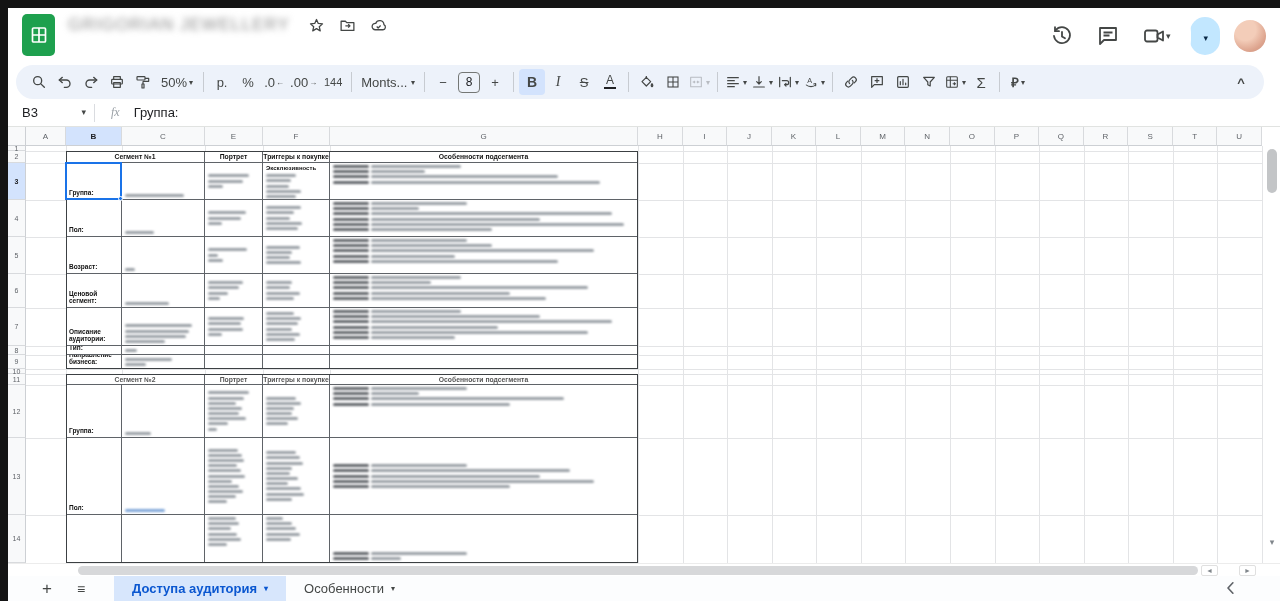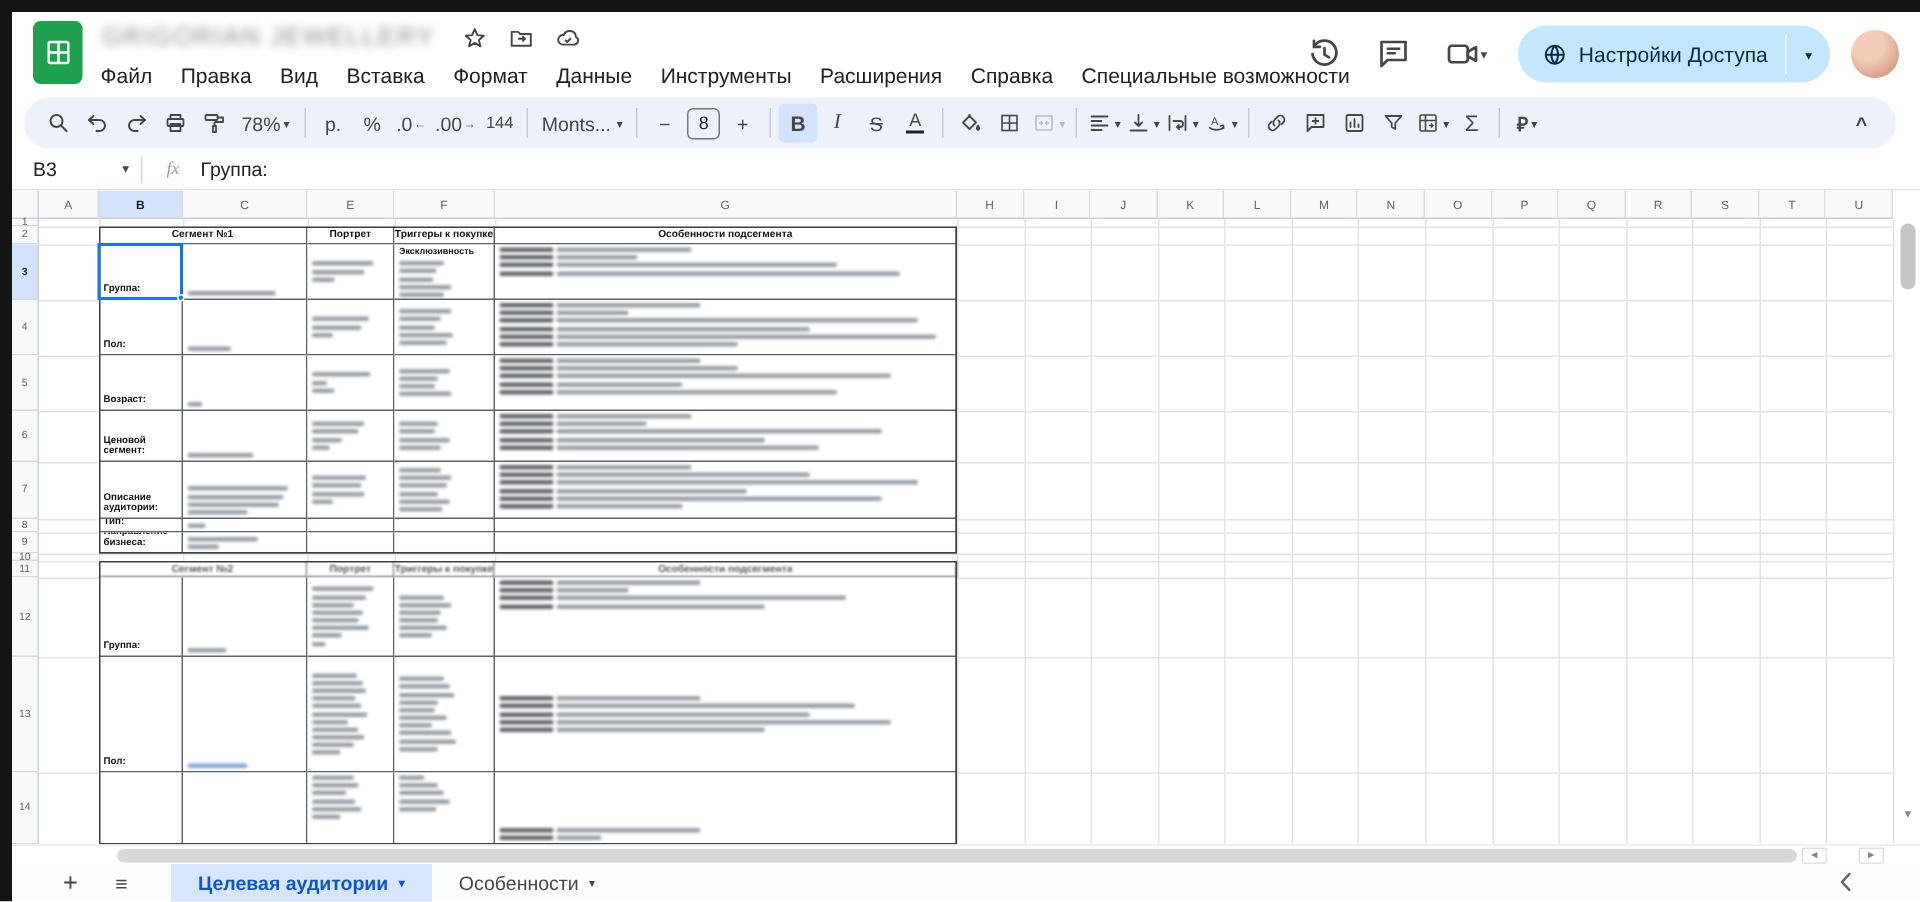--- a/index.html
+++ b/index.html
@@ -131,32 +131,20 @@
             <path d="M9 12.5h6M13 10l2.5 2.5L13 15"></path>
           </svg>
       </span>
       <span class="ticon">
         <svg viewBox="0 0 24 24" fill="none" stroke="currentColor" stroke-width="1.8" stroke-linejoin="round">
             <path d="M7.5 18a4.5 4.5 0 1 1 .6-8.96A6 6 0 0 1 19.7 10.7 3.9 3.9 0 0 1 18.3 18z"></path>
             <path d="M9.5 13.5l2 2 3.5-3.5"></path>
           </svg>
       </span>
     </div>
-    <nav id="menu-row">
-        <span class="menu-item">Файл</span>
-        <span class="menu-item">Правка</span>
-        <span class="menu-item">Вид</span>
-        <span class="menu-item">Вставка</span>
-        <span class="menu-item">Формат</span>
-        <span class="menu-item">Данные</span>
-        <span class="menu-item">Инструменты</span>
-        <span class="menu-item">Расширения</span>
-        <span class="menu-item">Справка</span>
-        <span class="menu-item">Специальные возможности</span>
-      </nav>
     <div id="header-right">
       <span class="hr-icon">
         <svg viewBox="0 0 24 24" fill="none" stroke="currentColor" stroke-width="1.8" stroke-linecap="round">
             <path d="M5.6 6.2A8 8 0 1 1 4 12"></path>
             <path d="M5 3.2v4h4"></path>
             <path d="M12 8v4.4l3 1.8"></path>
           </svg>
       </span>
       <span class="hr-icon">
         <svg viewBox="0 0 24 24" fill="none" stroke="currentColor" stroke-width="1.8" stroke-linejoin="round">
@@ -165,29 +153,20 @@
           </svg>
       </span>
       <span class="cam-wrap">
         <svg width="24" height="24" viewBox="0 0 24 24" fill="none" stroke="currentColor" stroke-width="1.8" stroke-linejoin="round">
             <rect x="3" y="6.5" width="12.5" height="11" rx="2"></rect>
             <path d="M15.5 10.5l5.5-3v9l-5.5-3z"></path>
           </svg>
         <span class="caret">▾</span>
       </span>
       <div id="share-btn">
-        <div id="share-main">
-          <span class="sicon">
-            <svg viewBox="0 0 24 24" fill="none" stroke="currentColor" stroke-width="1.8">
-                <circle cx="12" cy="12" r="8.5"></circle>
-                <path d="M3.5 12h17M12 3.5a13 13 0 0 1 0 17M12 3.5a13 13 0 0 0 0 17"></path>
-              </svg>
-          </span>
-          <span id="share-label">Настройки Доступа</span>
-        </div>
         <div id="share-split"></div>
         <div id="share-caret"><span class="caret" style="color:#082745;">▾</span></div>
       </div>
       <div id="avatar"></div>
     </div>
   </div>
 
   <div id="toolbar">
     <span class="tb">
         <svg viewBox="0 0 24 24" fill="none" stroke="currentColor" stroke-width="2" stroke-linecap="round">
@@ -216,21 +195,21 @@
       </span>
     <span class="tb">
         <svg viewBox="0 0 24 24" fill="none" stroke="currentColor" stroke-width="1.8" stroke-linejoin="round">
           <rect x="3" y="4" width="12" height="5" rx="1"></rect>
           <path d="M15 6.5h5.5v4.5H12"></path>
           <path d="M12 11v4"></path>
           <rect x="10.5" y="15" width="3" height="6"></rect>
         </svg>
       </span>
     <span class="tb txt" id="tb-zoom">
-        <span>78%</span>
+        <span>50%</span>
         <span class="tb-caret">▾</span>
       </span>
     <span class="tb-sep"></span>
     <span class="tb txt">р.</span>
     <span class="tb txt">%</span>
     <span class="tb txt">
         <span>.0</span>
         <span class="num-mini">←</span>
       </span>
     <span class="tb txt">
@@ -997,21 +976,21 @@
   <div id="hscrollarea">
     <div id="hthumb"></div>
     <div class="hbtn" id="hleft">◄</div>
     <div class="hbtn" id="hright">►</div>
   </div>
 
   <div id="tabbar">
     <span id="tab-add">+</span>
     <span id="tab-all">≡</span>
     <span class="sheet-tab active">
-      <span>Целевая аудитории</span>
+      <span>Доступа аудитория</span>
       <span class="caret">▾</span>
     </span>
     <span class="sheet-tab">
       <span>Особенности</span>
       <span class="caret">▾</span>
     </span>
     <span id="panel-chevron">
       <svg viewBox="0 0 24 24" fill="none" stroke="currentColor" stroke-width="2.2" stroke-linecap="round" stroke-linejoin="round">
           <path d="M14.5 5L8 12l6.5 7"></path>
         </svg>

